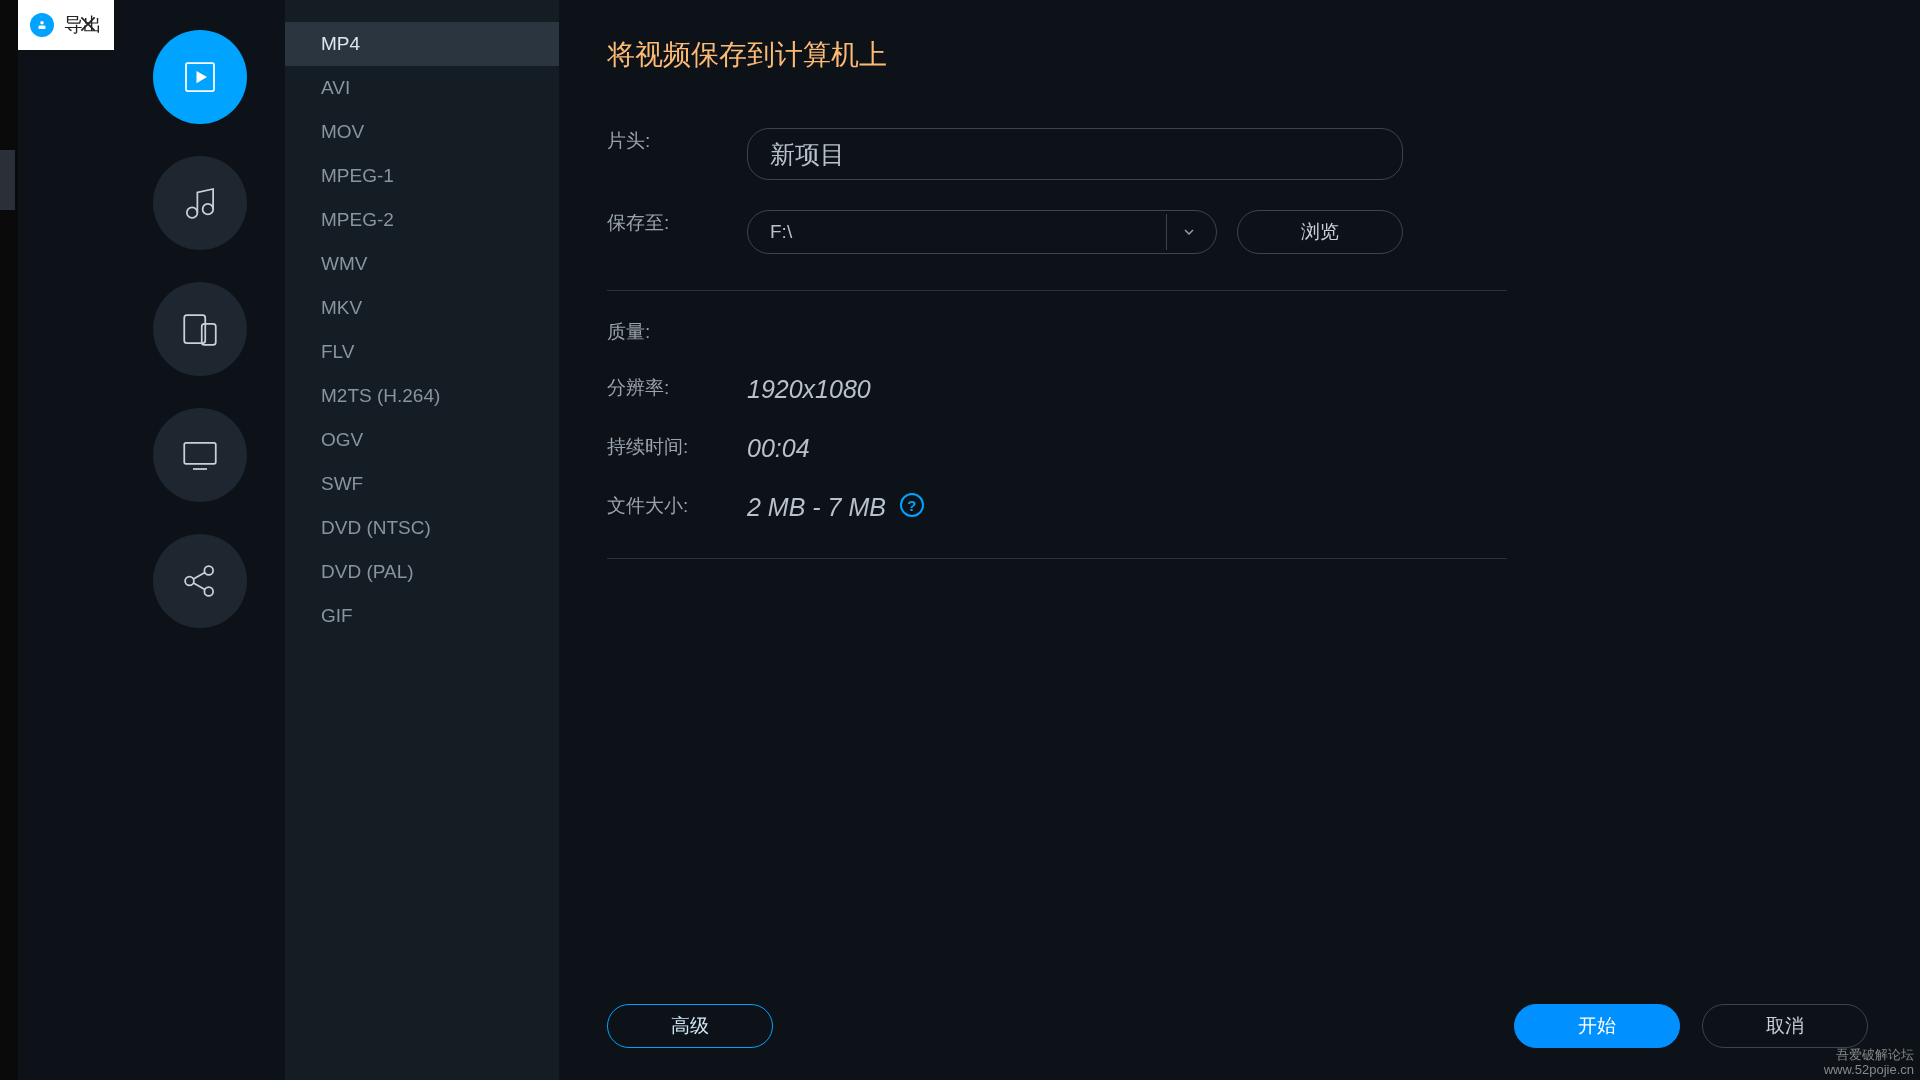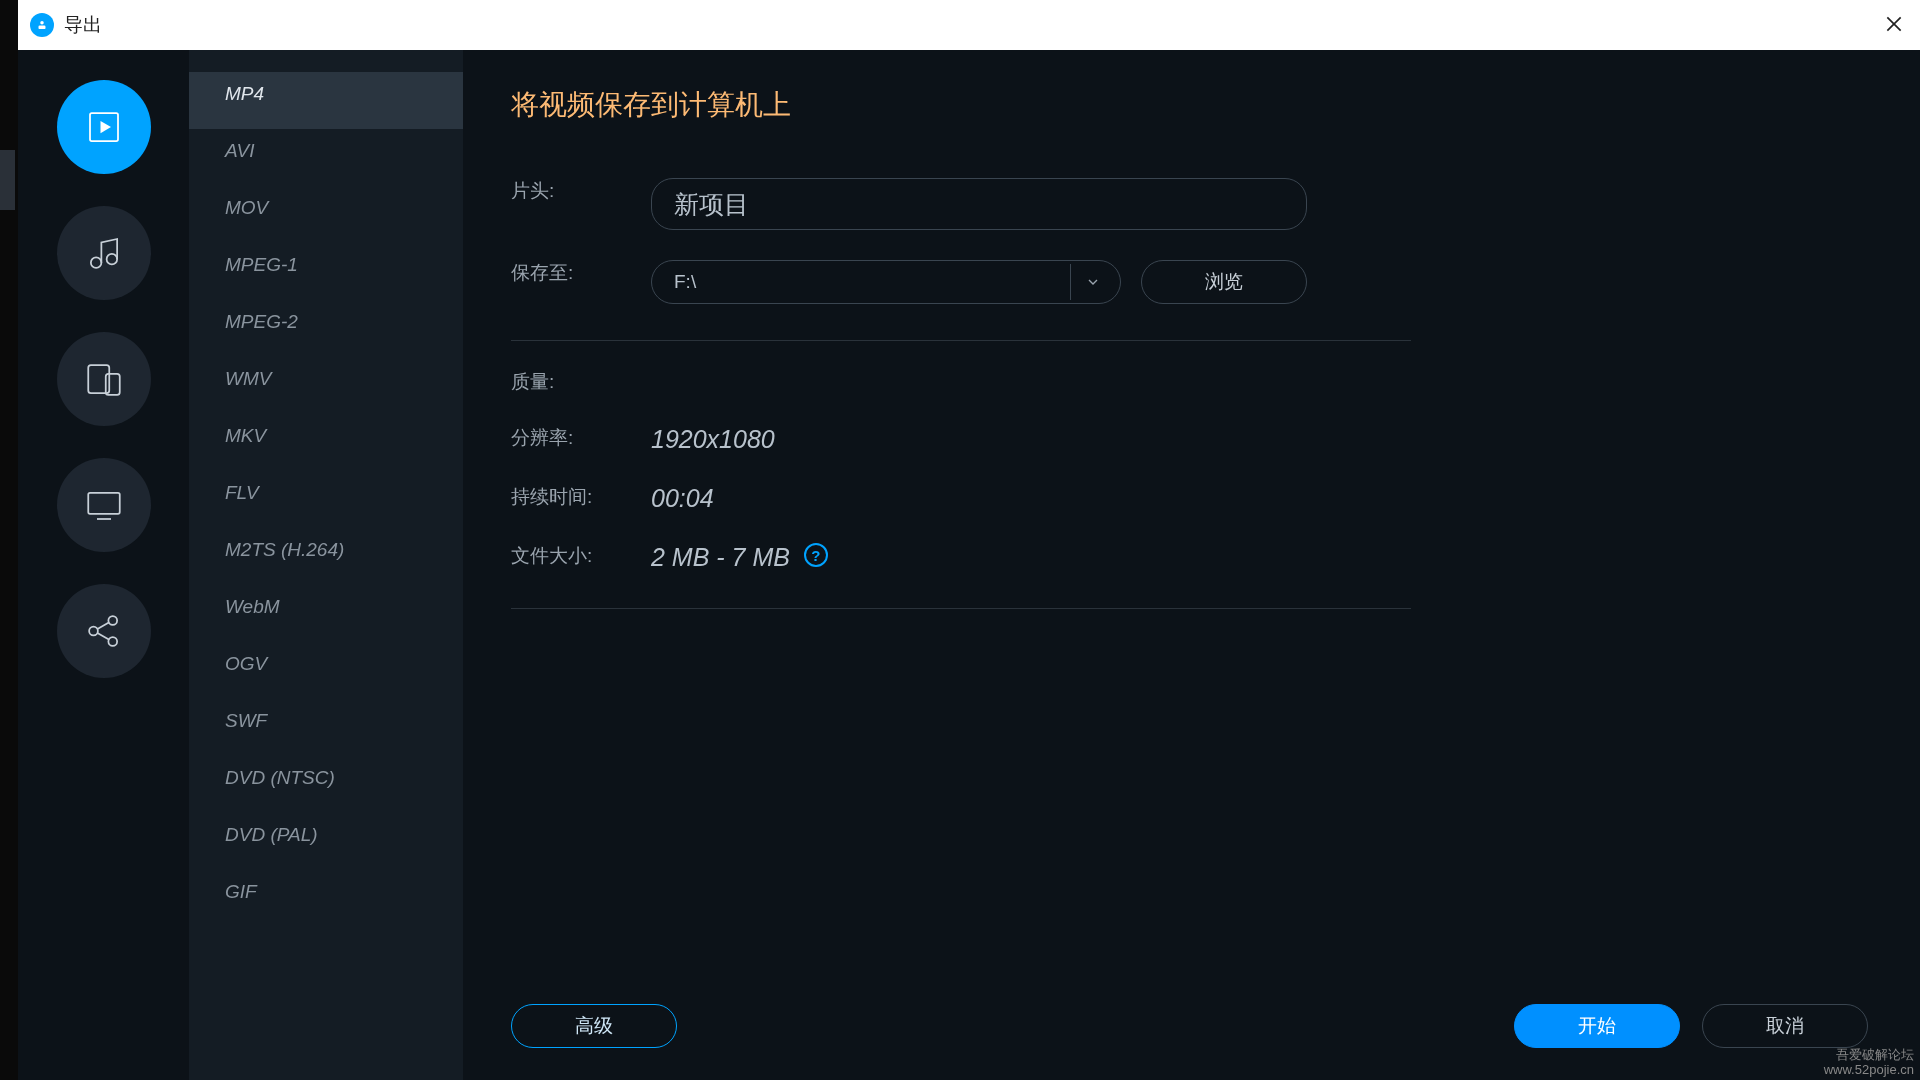--- a/index.html
+++ b/index.html
@@ -1,33 +1,33 @@
 <!DOCTYPE html>
 <html><head>
 <meta charset="utf-8">
 <style>
   * { box-sizing: border-box; margin: 0; padding: 0; }
   html, body { width: 1440px; height: 812px; font-family: "Microsoft YaHei", "PingFang SC", sans-serif; background: #000; color: #c8d0d8; overflow: hidden; }
   .backdrop { position: absolute; inset: 0; background: #0a0a0a; }
   .backdrop .strip { position: absolute; left: 0; width: 15px; background: #2a3038; }
-  .dialog { position: absolute; left: 18px; top: 0; right: 0; bottom: 0; background: #0c1218; display: flex; flex-direction: column; }
+  .dialog { position: absolute; left: 18px; top: 0; right: 0; bottom: 0; background: #0c1218; display: flex; flex-direction: row; }
   .titlebar { height: 50px; display: flex; align-items: center; background: #fff; padding: 0 12px; position: relative; }
   .titlebar .app-icon { width: 24px; height: 24px; background: #00a3ff; border-radius: 50%; display: flex; align-items: center; justify-content: center; margin-right: 10px; }
   .titlebar .app-icon svg { width: 14px; height: 14px; }
   .titlebar .title { color: #222; font-size: 19px; }
   .titlebar .close { position: absolute; right: 10px; top: 8px; width: 32px; height: 32px; display: flex; align-items: center; justify-content: center; cursor: pointer; }
   .titlebar .close svg { width: 20px; height: 20px; stroke: #222; stroke-width: 2; }
   .body { flex: 1; display: flex; background: #0c1218; }
   .cat-col { width: 171px; background: #0c1218; display: flex; flex-direction: column; align-items: center; padding-top: 30px; gap: 32px; }
   .cat { width: 94px; height: 94px; border-radius: 50%; background: #1e2630; display: flex; align-items: center; justify-content: center; cursor: pointer; }
   .cat.active { background: #00a3ff; }
   .cat svg { width: 42px; height: 42px; stroke: #c8d0d8; fill: none; stroke-width: 2; }
   .cat.active svg { stroke: #fff; }
   .fmt-col { width: 274px; background: #141c24; padding-top: 22px; }
-  .fmt { height: 57px; line-height: 44px; padding-left: 36px; font-size: 19px; color: #8a949e; cursor: pointer; font-style: italic; }
+  .fmt { height: 44px; line-height: 44px; padding-left: 36px; font-size: 19px; color: #8a949e; cursor: pointer; }
   .fmt.active { background: #2a3540; color: #e0e6ec; }
   .main { flex: 1; padding: 36px 48px 0 48px; position: relative; display: flex; flex-direction: column; }
   .heading { font-size: 28px; color: #fdba74; margin-bottom: 54px; font-weight: normal; }
   .row { display: flex; margin-bottom: 30px; font-size: 19px; color: #9aa4ae; }
   .row .lbl { width: 140px; flex-shrink: 0; }
   .input { flex: 1; height: 52px; border: 1px solid #3a4550; border-radius: 22px; background: transparent; color: #b8c2cc; padding: 16px 22px; font-size: 25px; display: flex; align-items: center; }
   .input.title-input { max-width: 656px; }
   .saveto-wrap { display: flex; align-items: center; gap: 20px; flex: 1; }
   .combo { width: 470px; height: 44px; border: 1px solid #3a4550; border-radius: 22px; display: flex; align-items: center; justify-content: space-between; padding: 0 6px 0 22px; font-size: 19px; color: #b8c2cc; }
   .combo .caret { width: 44px; height: 36px; border-left: 1px solid #3a4550; display: flex; align-items: center; justify-content: center; }
@@ -114,21 +114,20 @@
     <div class="fmt-col" id="fmt-col">
         <div class="fmt active">MP4</div>
         <div class="fmt">AVI</div>
         <div class="fmt">MOV</div>
         <div class="fmt">MPEG-1</div>
         <div class="fmt">MPEG-2</div>
         <div class="fmt">WMV</div>
         <div class="fmt">MKV</div>
         <div class="fmt">FLV</div>
         <div class="fmt">M2TS (H.264)</div>
-        <div class="fmt">WebM</div>
         <div class="fmt">OGV</div>
         <div class="fmt">SWF</div>
         <div class="fmt">DVD (NTSC)</div>
         <div class="fmt">DVD (PAL)</div>
         <div class="fmt">GIF</div>
       </div>
 
     <div class="main">
       <h1 class="heading">将视频保存到计算机上</h1>
 

